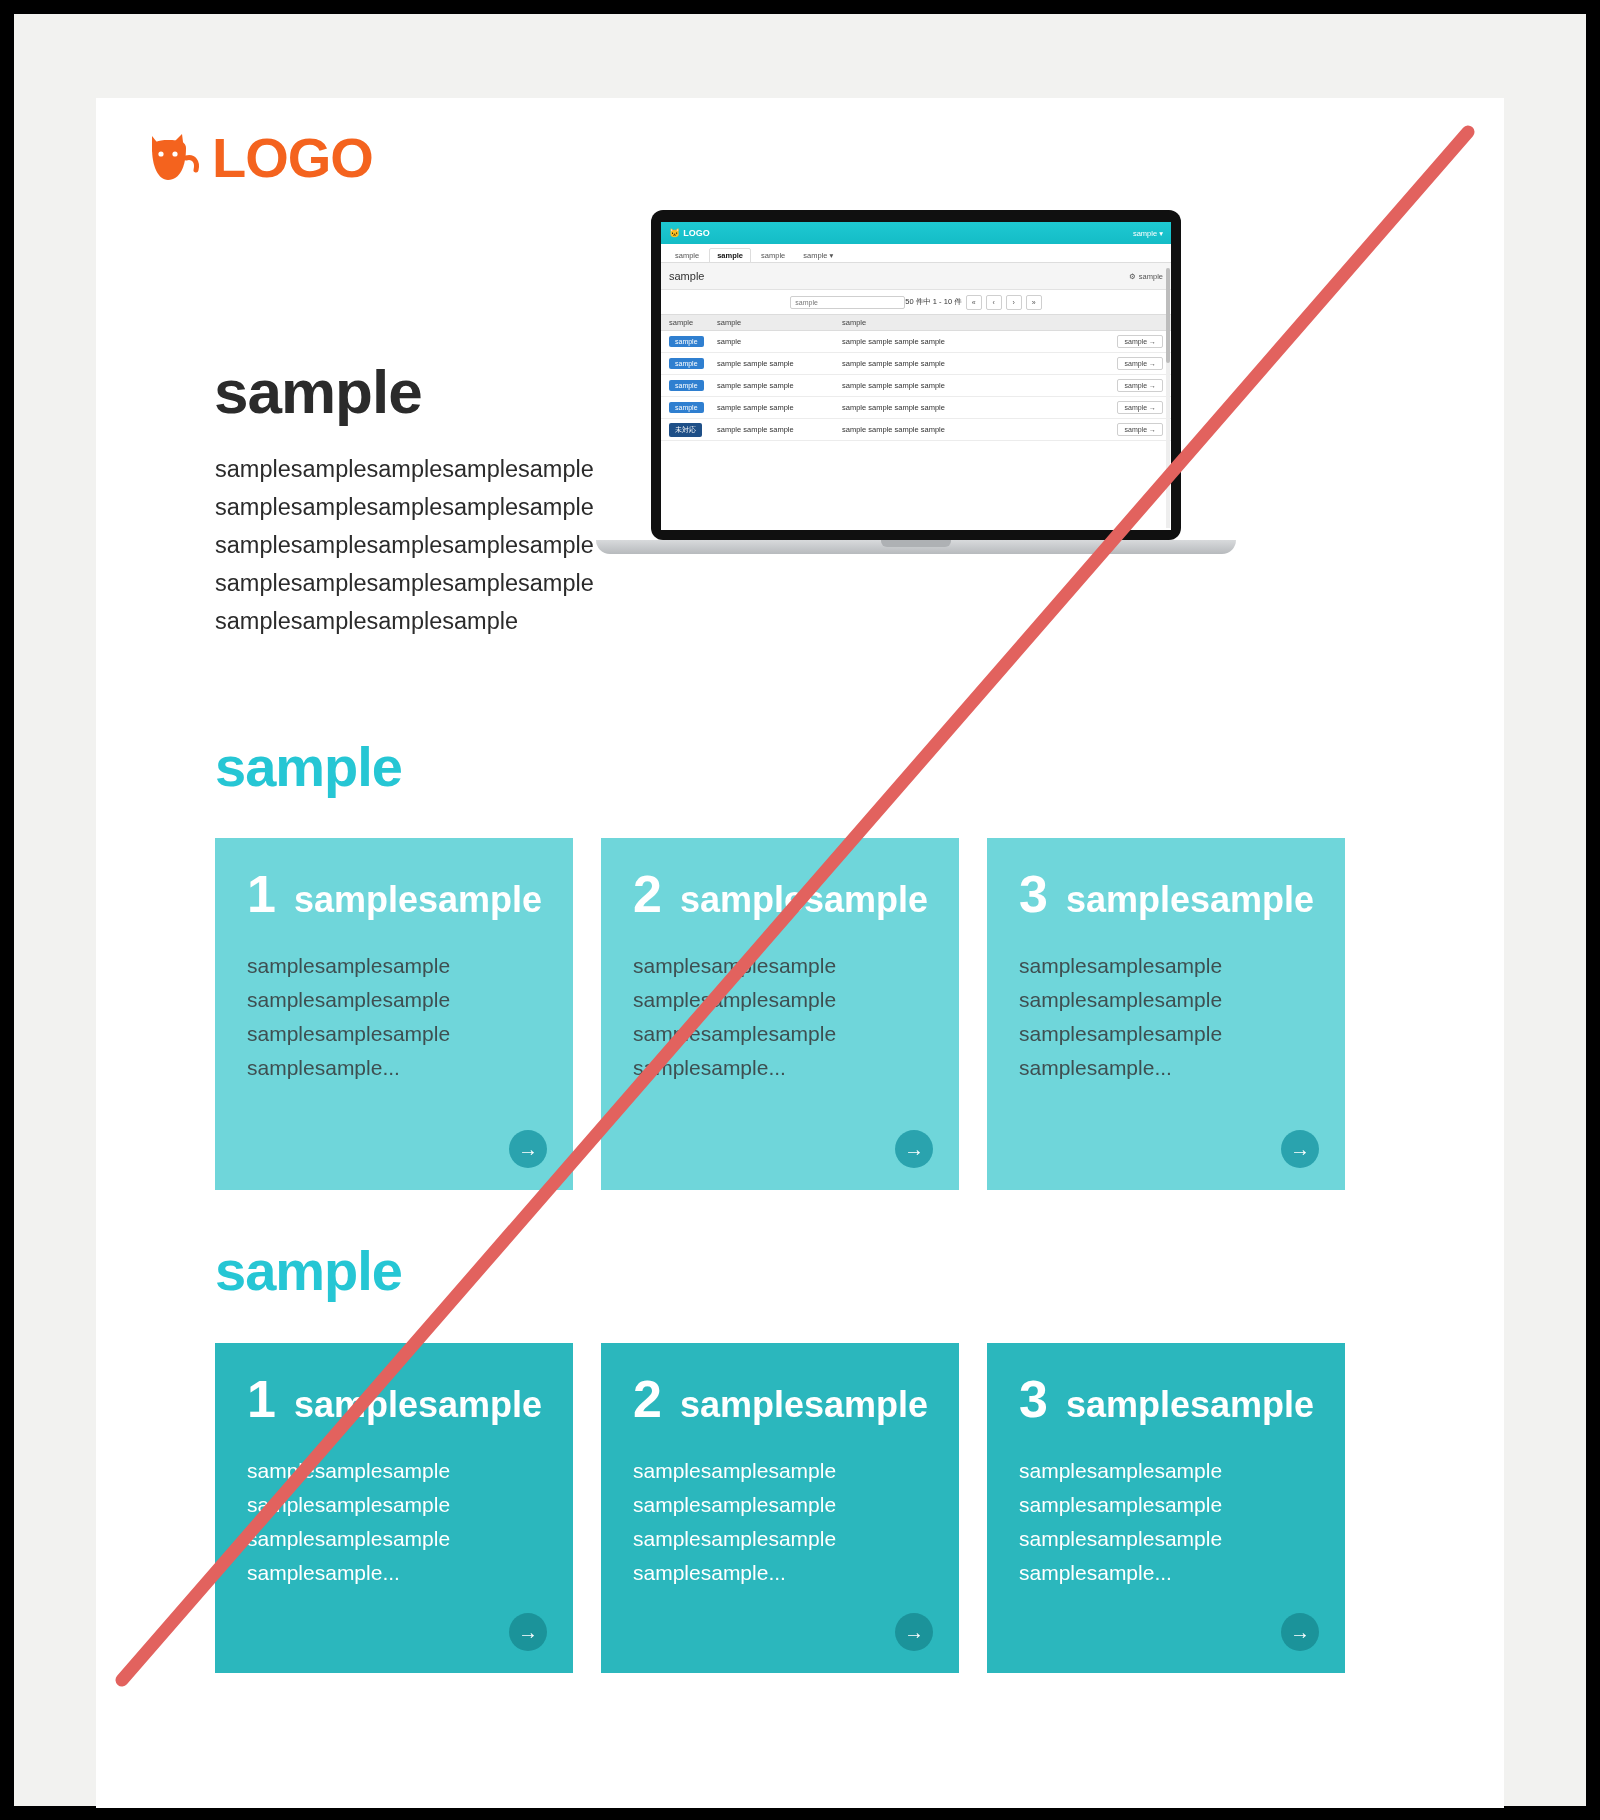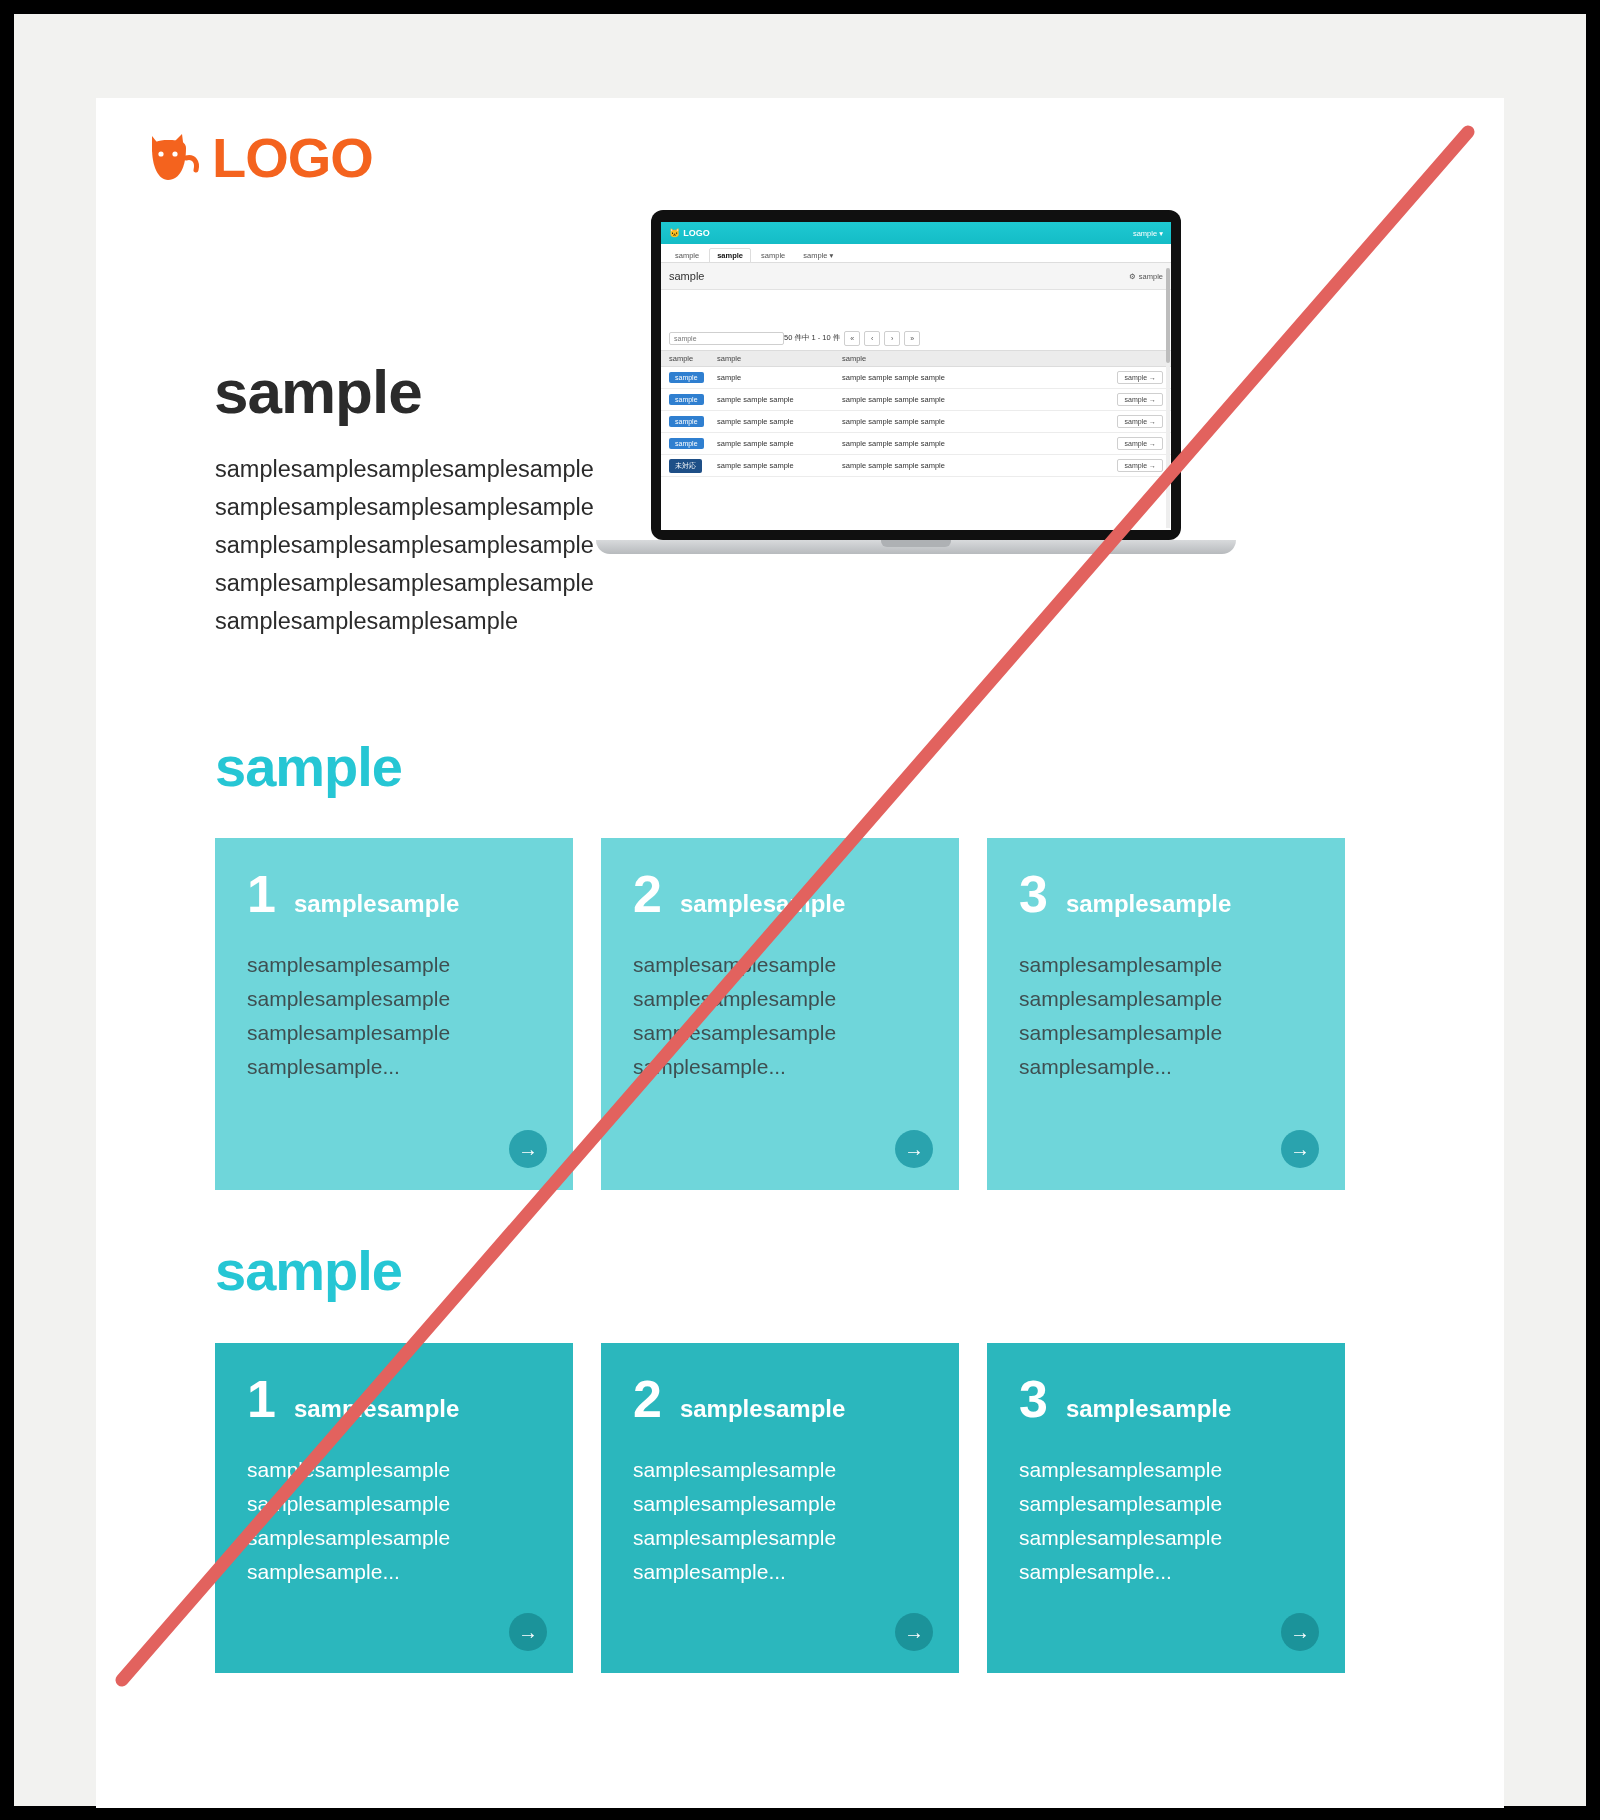--- a/index.html
+++ b/index.html
@@ -178,24 +178,23 @@
     align-items: center;
     justify-content: space-between;
     padding: 0 8px;
   }
   .app-header .h-title { font-size: 11px; color: #333; }
   .app-header .h-right { font-size: 7.5px; color: #555; display: flex; align-items: center; gap: 3px; }
   .app-toolbar {
     height: 24px;
     display: flex;
     align-items: center;
-    justify-content: flex-start;
+    justify-content: center;
     padding: 0 8px;
     background: #ffffff;
-    margin-top: 36px;
   }
   .app-search {
     width: 115px;
     height: 13px;
     border: 1px solid #cfcfcf;
     border-radius: 2px;
     font-size: 7px;
     color: #777;
     display: flex;
     align-items: center;
@@ -304,21 +303,21 @@
     gap: 18px;
     margin-bottom: 28px;
   }
   .card-num {
     font-size: 52px;
     font-weight: bold;
     color: #ffffff;
     line-height: 1;
   }
   .card-head-text {
-    font-size: 24px;
+    font-size: 36px;
     font-weight: bold;
     color: #ffffff;
   }
   .card-body {
     font-size: 21px;
     line-height: 1.62;
     color: #ffffff;
   }
   .card.light .card-body { color: #3e4f51; }
   .card-arrow {

